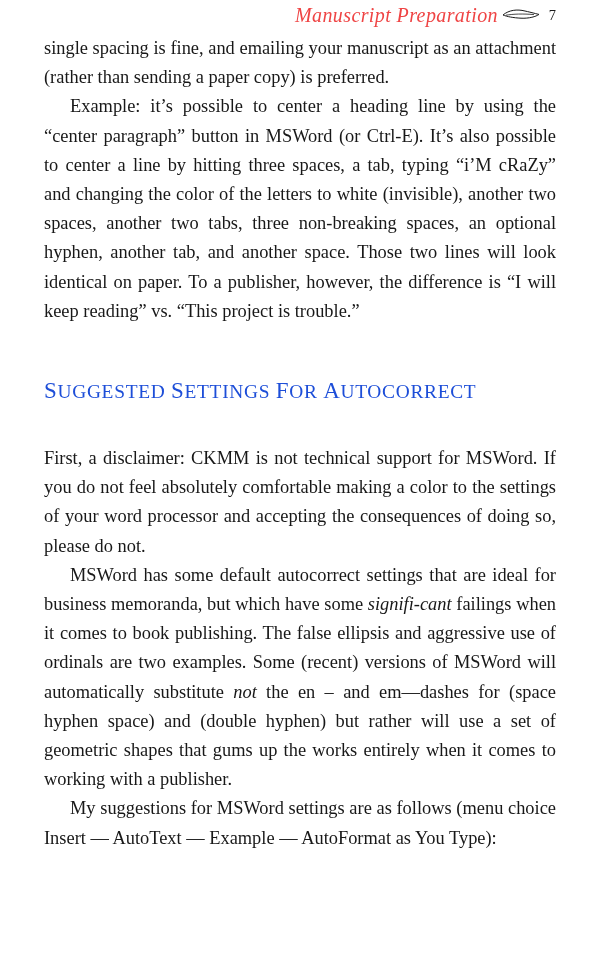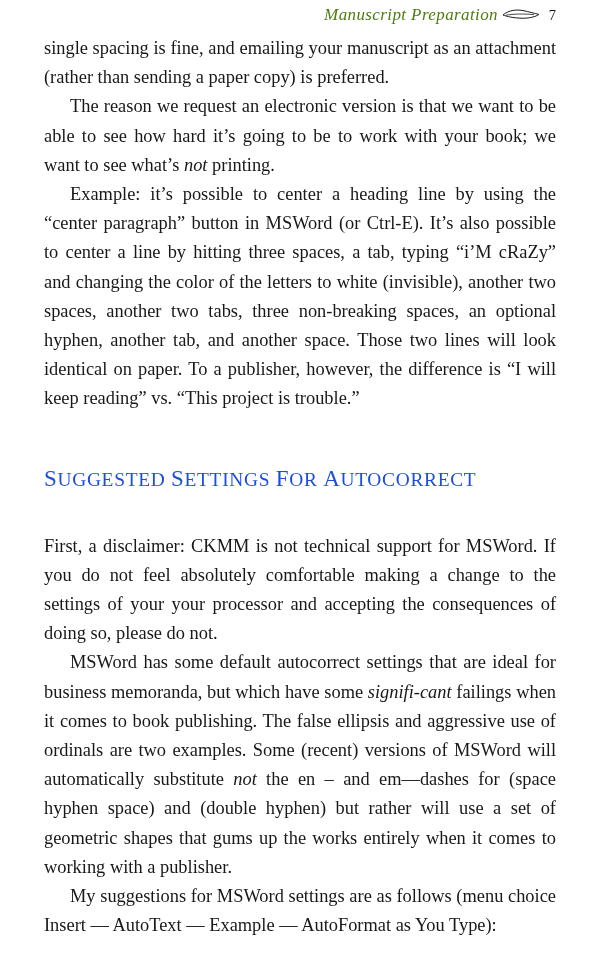--- a/index.html
+++ b/index.html
@@ -28,23 +28,23 @@
     right: 44px;
     height: 30px;
     display: flex;
     align-items: center;
     justify-content: flex-end;
     gap: 0px;
   }
   .rh-title {
     font-family: "Liberation Serif", "DejaVu Serif", serif;
     font-style: italic;
-    font-size: 17px;
+    font-size: 20px;
     letter-spacing: 0.4px;
-    color: #4d7c0f;
+    color: #ef4444;
     white-space: nowrap;
   }
   .rh-orn {
     display: inline-block;
     width: 46px;
     text-align: center;
     color: #1a1a1a;
     position: relative;
     top: -1px;
   }
@@ -102,30 +102,29 @@
         <path d="M5 7.2 C 12 6, 22 5.6, 33 6.6" fill="none" stroke="#1a1a1a" stroke-width="0.8"></path>
       </svg>
     </span>
     <span class="rh-folio">7</span>
   </div>
 
   <div class="body-block">
 
     <p class="para">single spacing is fine, and emailing your manuscript as an attachment (rather than sending a paper copy) is preferred.</p>
 
-    <p class="para indent"><span>The reason we request an electronic version is that we want to be able to see how hard it’s going to be to work with your book; we want to see what’s </span><em>not</em><span> printing.</span></p>
 
     <p class="para indent">Example: it’s possible to center a heading line by using the “center paragraph” button in MSWord (or Ctrl-E). It’s also possible to center a line by hitting three spaces, a tab, typing “i’M cRaZy” and changing the color of the letters to white (invisible), another two spaces, another two tabs, three non-breaking spaces, an optional hyphen, another tab, and another space. Those two lines will look identical on paper. To a publisher, however, the difference is “I will keep reading” vs. “This project is trouble.”</p>
 
     <div class="gap-before-head"></div>
 
     <h2 class="section-head"><span><span class="sc-first">S</span><span>UGGESTED</span></span> <span><span class="sc-first">S</span><span>ETTINGS</span></span> <span><span class="sc-first">F</span><span>OR</span></span> <span><span class="sc-first">A</span><span>UTOCORRECT</span></span></h2>
 
     <div class="gap-after-head"></div>
 
-    <p class="para">First, a disclaimer: CKMM is not technical support for MSWord. If you do not feel absolutely comfortable making a change to the settings of your your processor and accepting the consequences of doing so, please do not.</p>
+    <p class="para">First, a disclaimer: CKMM is not technical support for MSWord. If you do not feel absolutely comfortable making a color to the settings of your word processor and accepting the consequences of doing so, please do not.</p>
 
     <p class="para indent"><span>MSWord has some default autocorrect settings that are ideal for business memoranda, but which have some </span><em>signifi-</em><em>cant</em><span> failings when it comes to book publishing. The false ellipsis and aggressive use of ordinals are two examples. Some (recent) versions of MSWord will automatically substitute </span><em>not</em><span> the en – and em—dashes for (space hyphen space) and (double hyphen) but rather will use a set of geometric shapes that gums up the works entirely when it comes to working with a publisher.</span></p>
 
     <p class="para indent">My suggestions for MSWord settings are as follows (menu choice Insert — AutoText — Example — AutoFormat as You Type):</p>
 
   </div>
 </div>
 
 </body></html>

